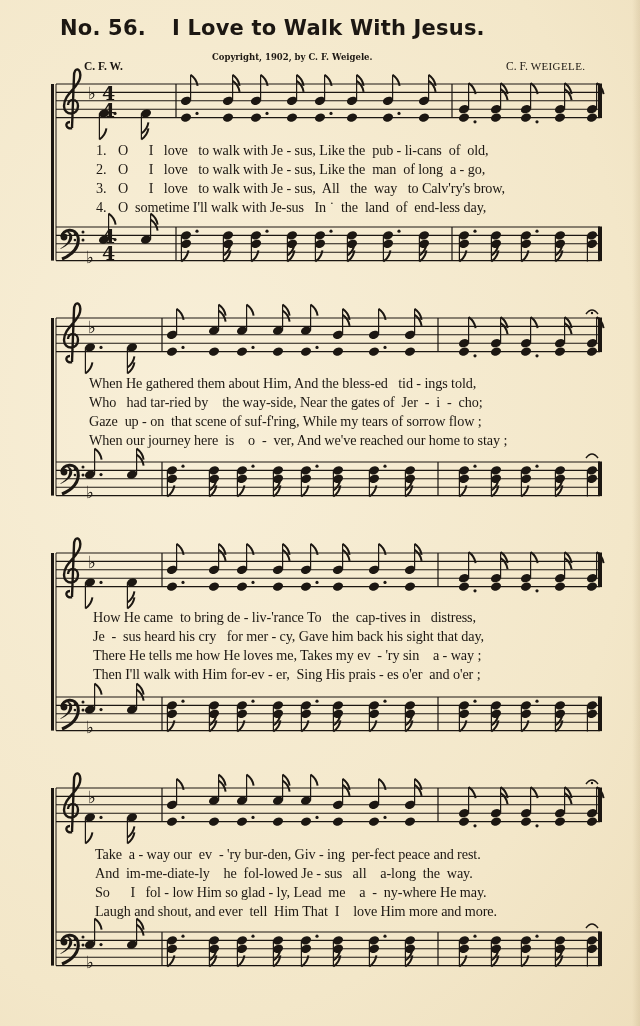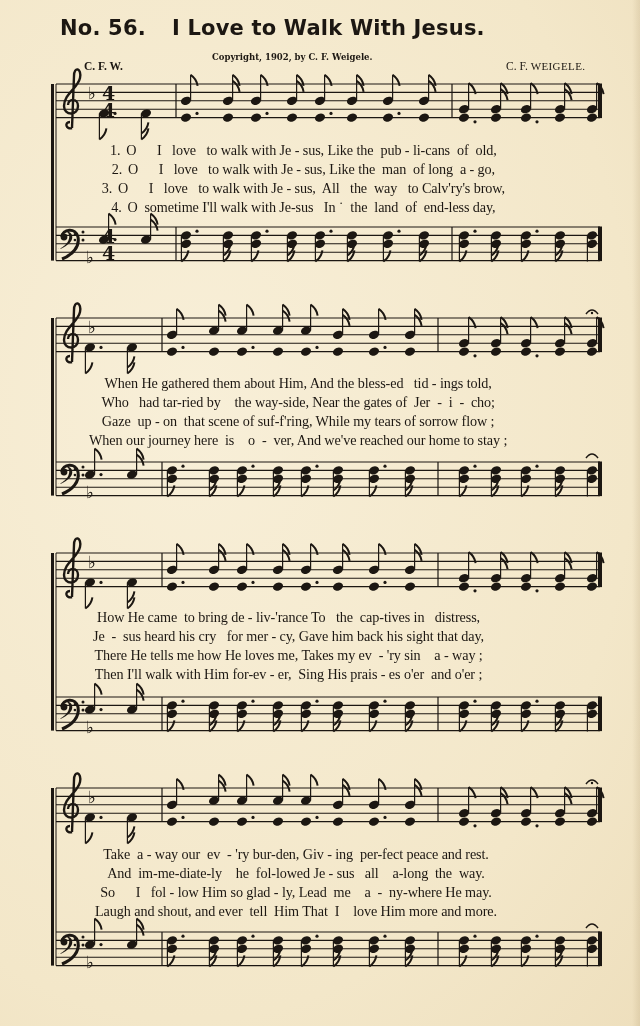--- a/index.html
+++ b/index.html
@@ -21,21 +21,21 @@
     font-family: "DejaVu Serif", serif; font-size: 8.5px; font-weight: bold;
   }
   .author-left { position: absolute; left: 84px; top: 60px; font-size: 11.5px; font-weight: bold; }
   .author-right { position: absolute; left: 506px; top: 60px; font-size: 11.5px; }
   .author-right .sc { font-size: 11px; letter-spacing: 0.4px; }
   svg.music { position: absolute; left: 0; top: 0; }
   .lyrics {
     position: absolute; font-size: 14.2px; line-height: 19px;
     white-space: pre; letter-spacing: -0.1px;
   }
-  .lyrics .line { display: block; height: 19px; text-align: center; }
+  .lyrics .line { display: block; height: 19px; }
   .lyrics .vnum { display: inline-block; width: 22px; }
   .page-edge {
     position: absolute; right: 0; top: 0; width: 8px; height: 1026px;
     background: linear-gradient(to right, rgba(0,0,0,0), rgba(120,90,40,0.12));
   }
 </style>
 </head>
 <body>
 
 <div class="title">

